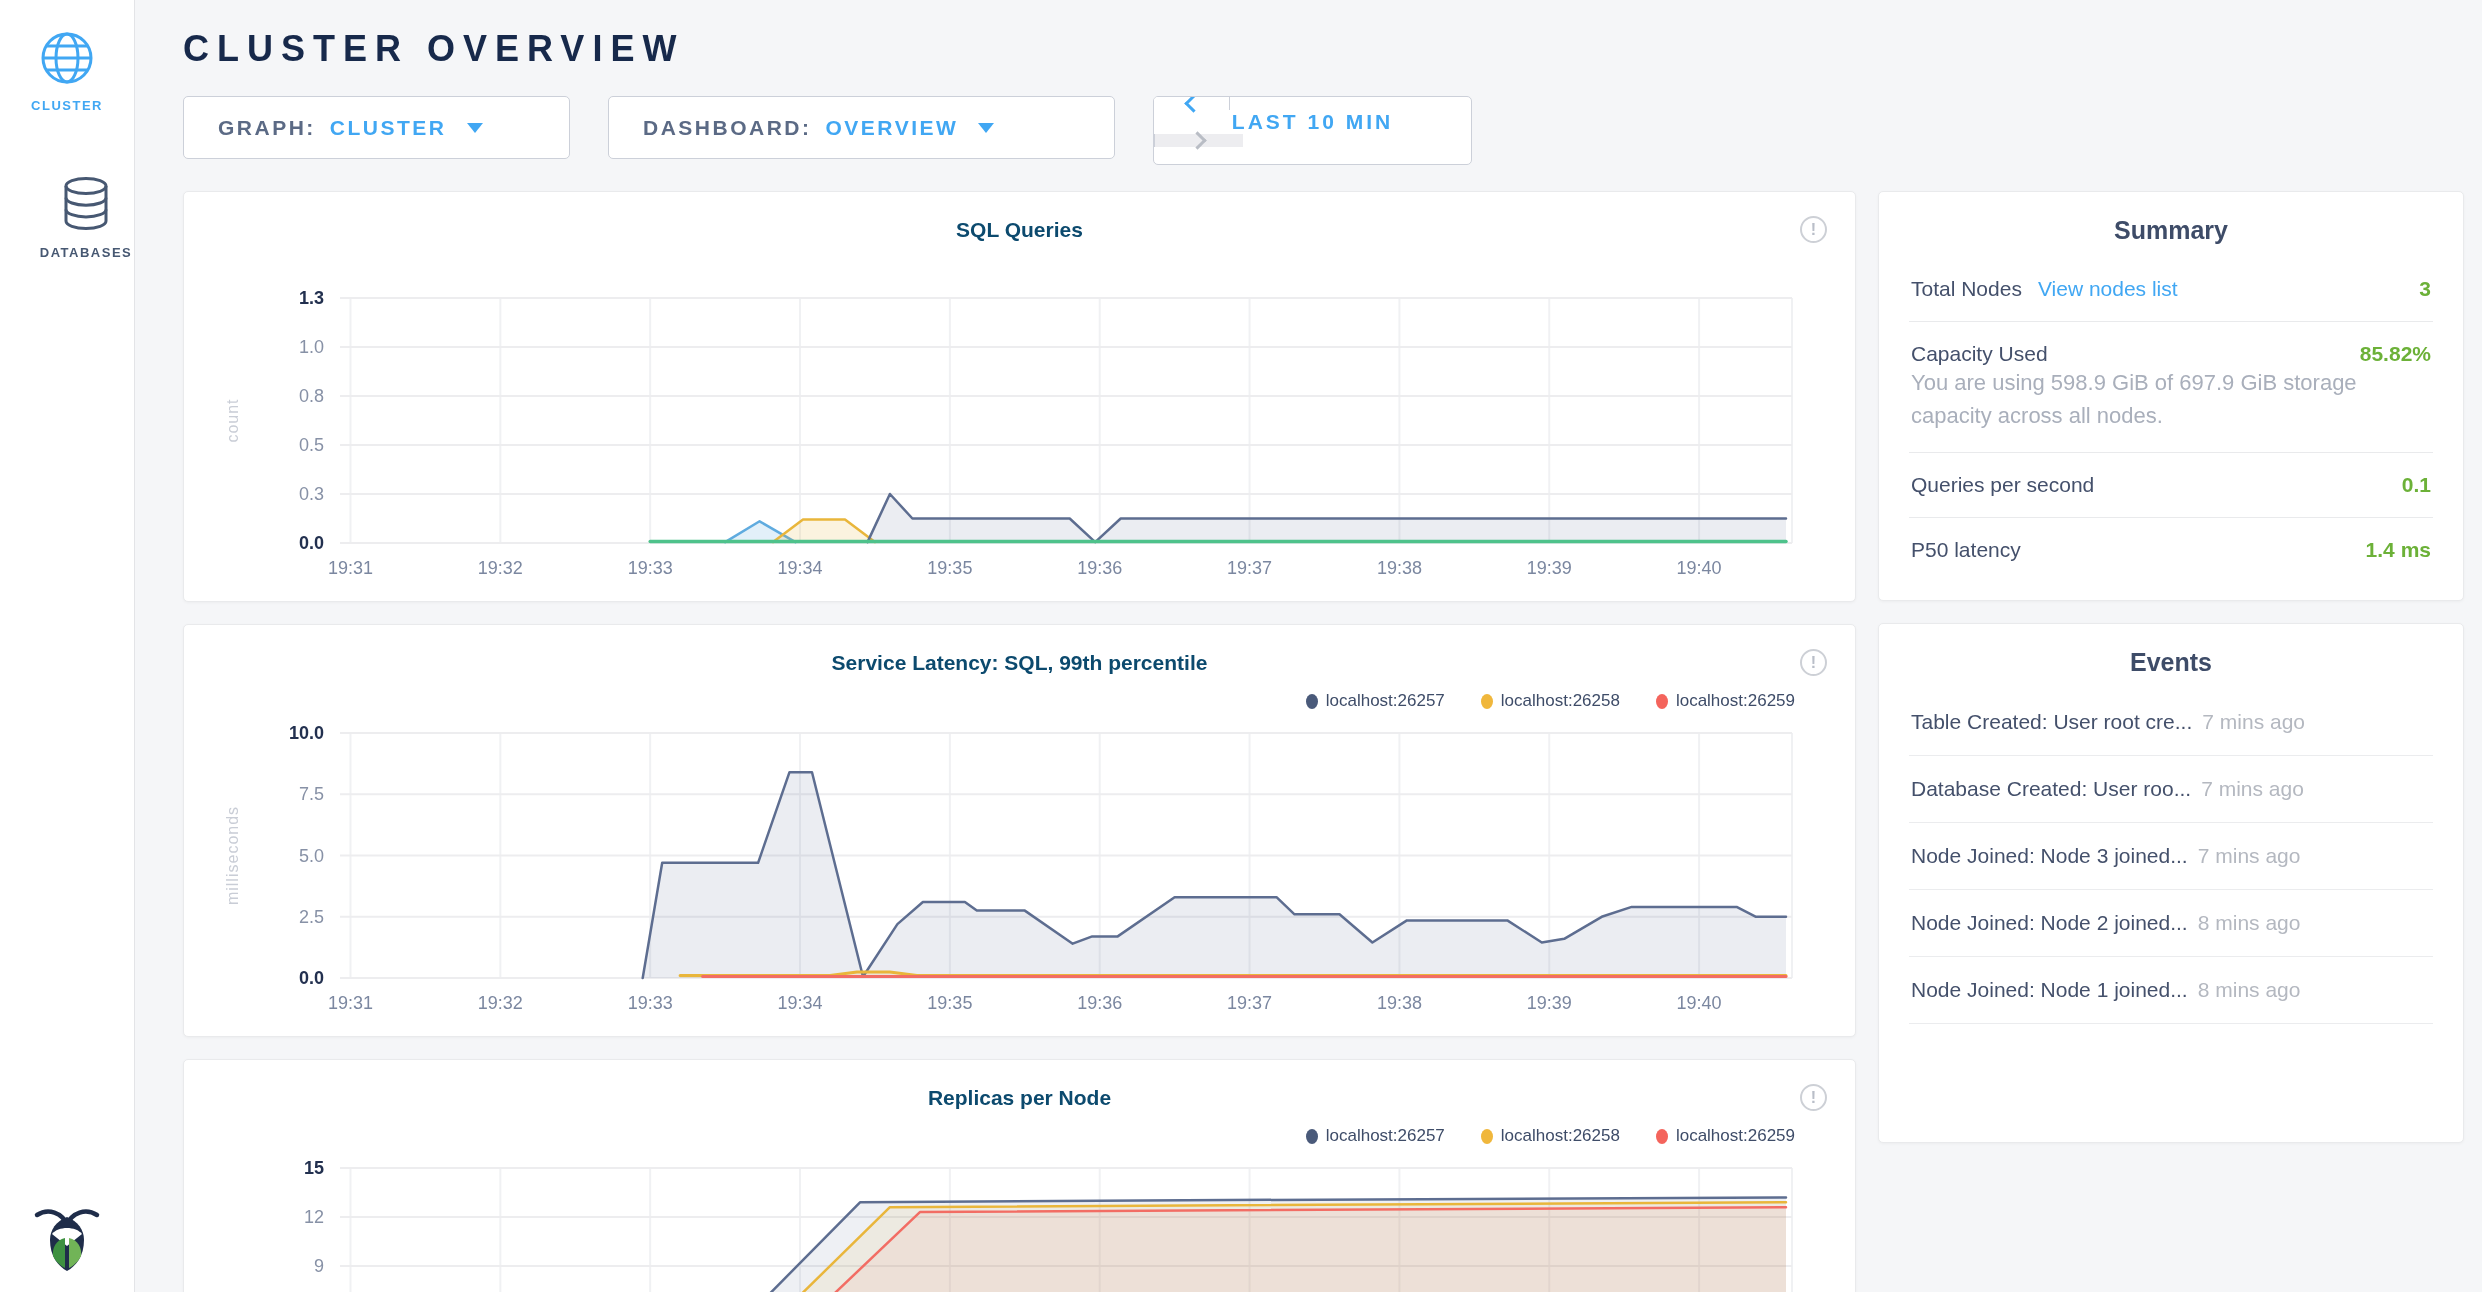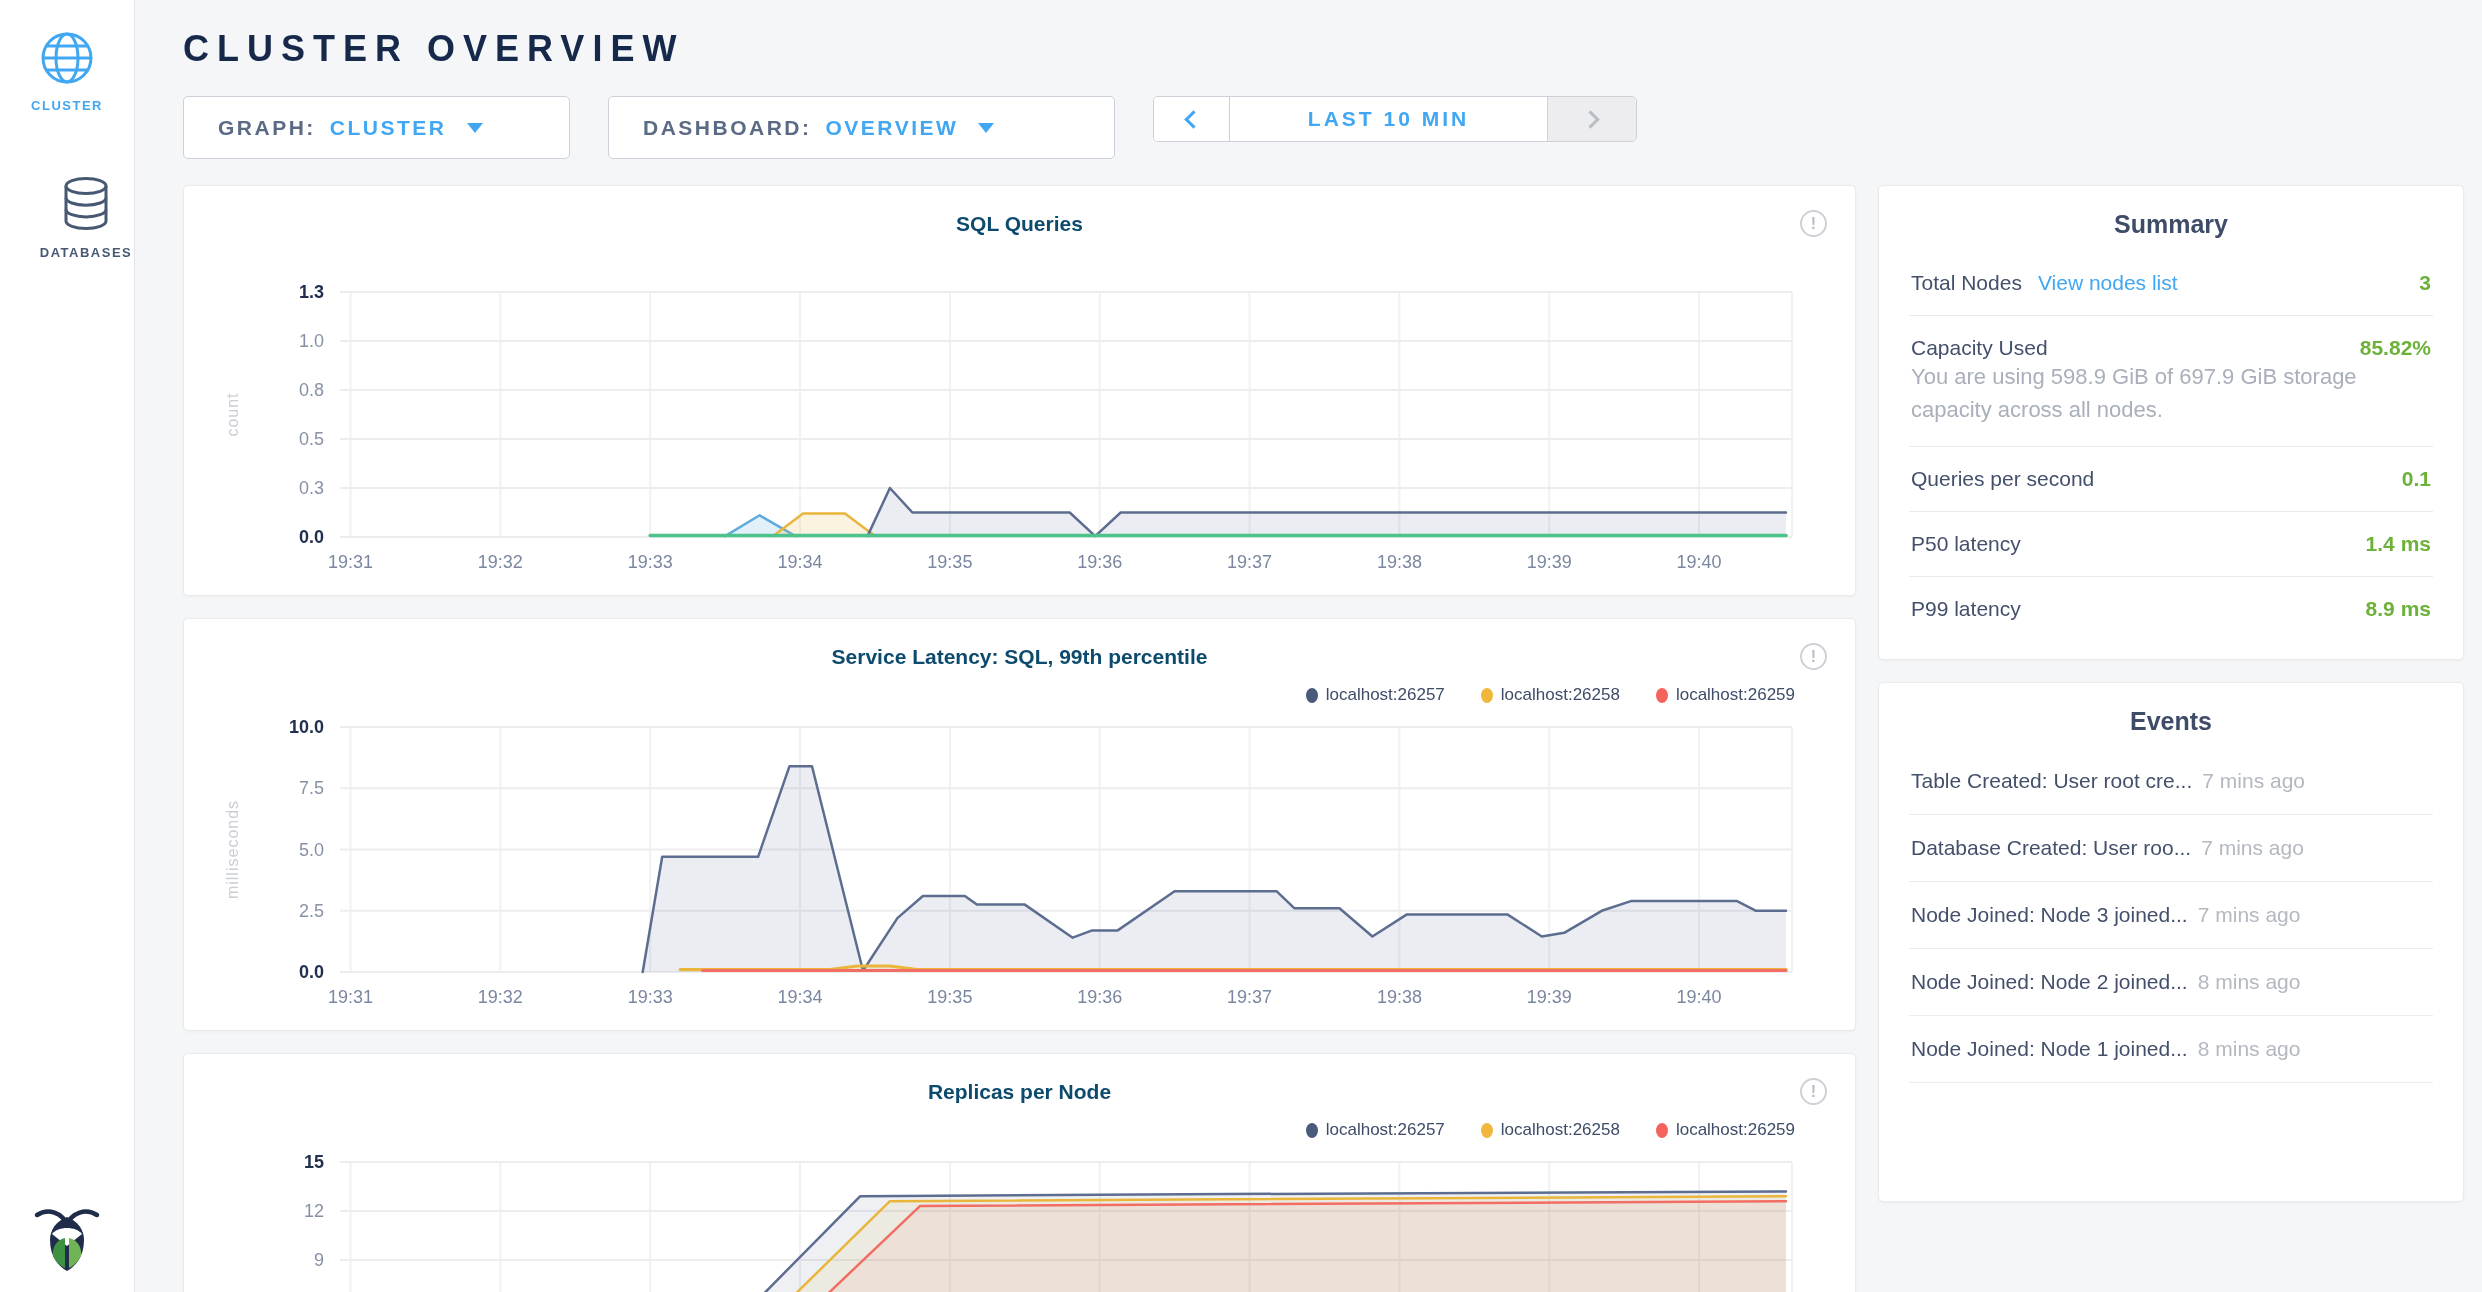--- a/index.html
+++ b/index.html
@@ -19,21 +19,21 @@
   .main { flex:1; padding:28px 18px 0 48px; }
   h1.page-title { font-size:36px; font-weight:800; letter-spacing:8px; color:#17294b; }
 
   .controls { display:flex; margin-top:26px; }
   .ctrl { height:63px; background:#fff; border:1px solid #ccd0d9; border-radius:5px; display:flex; align-items:center; padding:0 34px; font-size:21px; font-weight:bold; letter-spacing:2.5px; color:#5b6a85; cursor:pointer; }
   .ctrl .ctrl-value { color:#41a7f3; margin-left:14px; }
   .caret { width:0; height:0; border-left:8px solid transparent; border-right:8px solid transparent; border-top:10px solid #41a7f3; margin-left:20px; }
   .ctrl-graph { width:387px; }
   .ctrl-dash { width:507px; margin-left:38px; }
 
-  .timesel { display:flex; margin-left:38px; height:46px; border:1px solid #ccd0d9; border-radius:5px; background:#fff; overflow:hidden; }
+  .timesel { display:flex; margin-left:38px; height:69px; border:1px solid #ccd0d9; border-radius:5px; background:#fff; overflow:hidden;flex-direction:column; }
   .seg { background:#fff; border:none; display:flex; align-items:center; justify-content:center; cursor:pointer; font-family:inherit; }
   .seg.prev { width:76px; border-right:1px solid #ccd0d9; }
   .seg.mid  { width:317px; font-size:21px; font-weight:bold; letter-spacing:3px; color:#41a7f3; }
   .seg.next { width:89px; border-left:1px solid #ccd0d9; background:#ededf0; }
   .chev { width:13px; height:13px; border-left:3px solid #41a7f3; border-bottom:3px solid #41a7f3; }
   .chev-left  { transform:rotate(45deg); margin-left:4px; }
   .chev-right { transform:rotate(-135deg); border-color:#b9bdc5; margin-right:4px; }
 
   .content { display:flex; margin-top:26px; gap:22px; align-items:flex-start; }
   .charts-col { width:1673px; display:flex; flex-direction:column; gap:22px; }
@@ -333,26 +333,20 @@
           </div>
         </div>
 
         <div class="srow">
           <div class="srow-top">
             <span class="slabel">P50 latency</span>
             <span class="sval">1.4 ms</span>
           </div>
         </div>
 
-        <div class="srow">
-          <div class="srow-top">
-            <span class="slabel">P99 latency</span>
-            <span class="sval">8.9 ms</span>
-          </div>
-        </div>
       </section>
 
       <section class="card panel events-card">
         <h3>Events</h3>
 
         <div class="erow">
           <span class="etext">Table Created: User root cre...</span>
           <span class="etime">7 mins ago</span>
         </div>
         <div class="erow">

